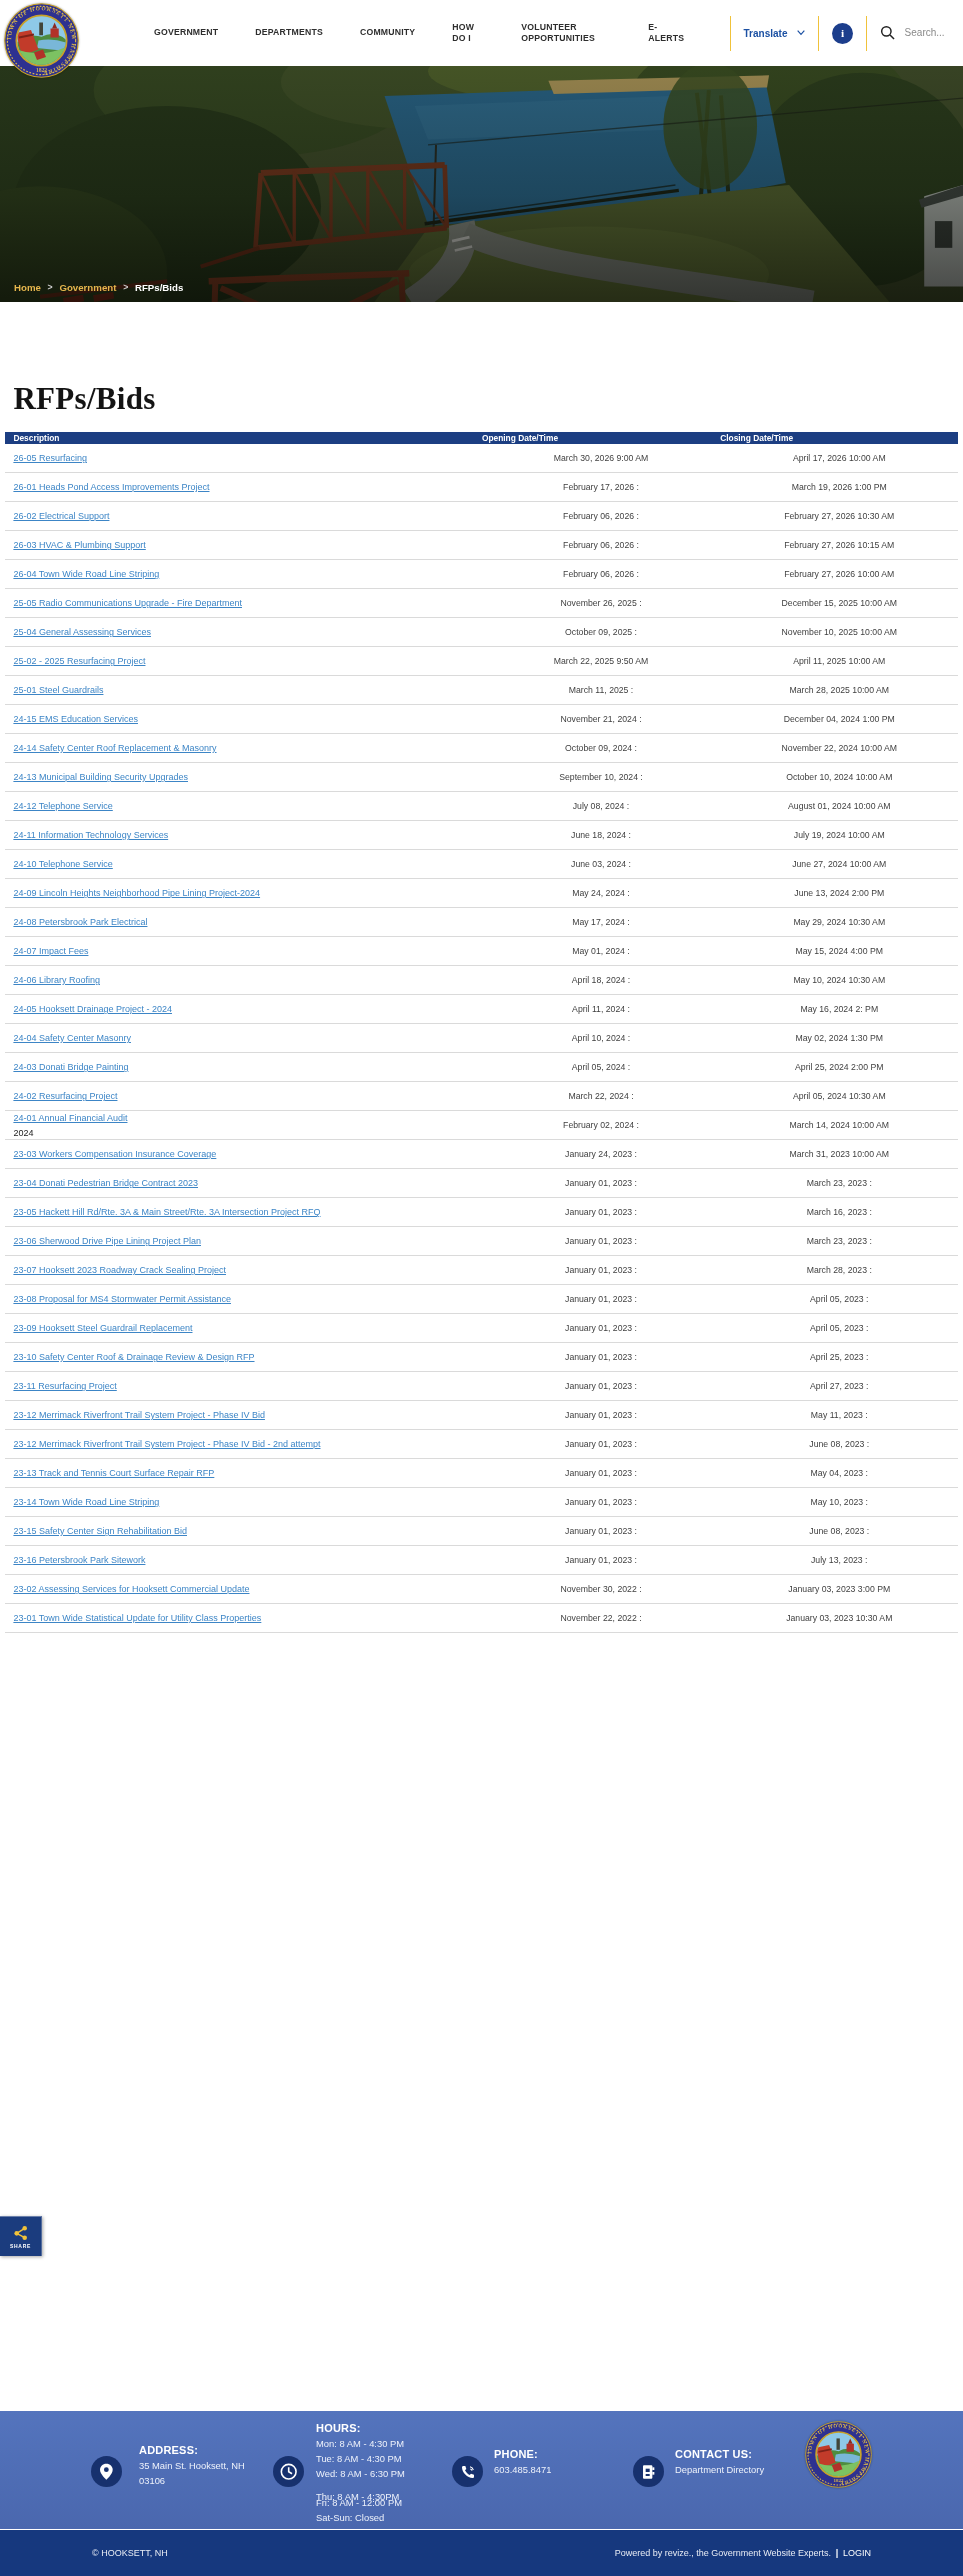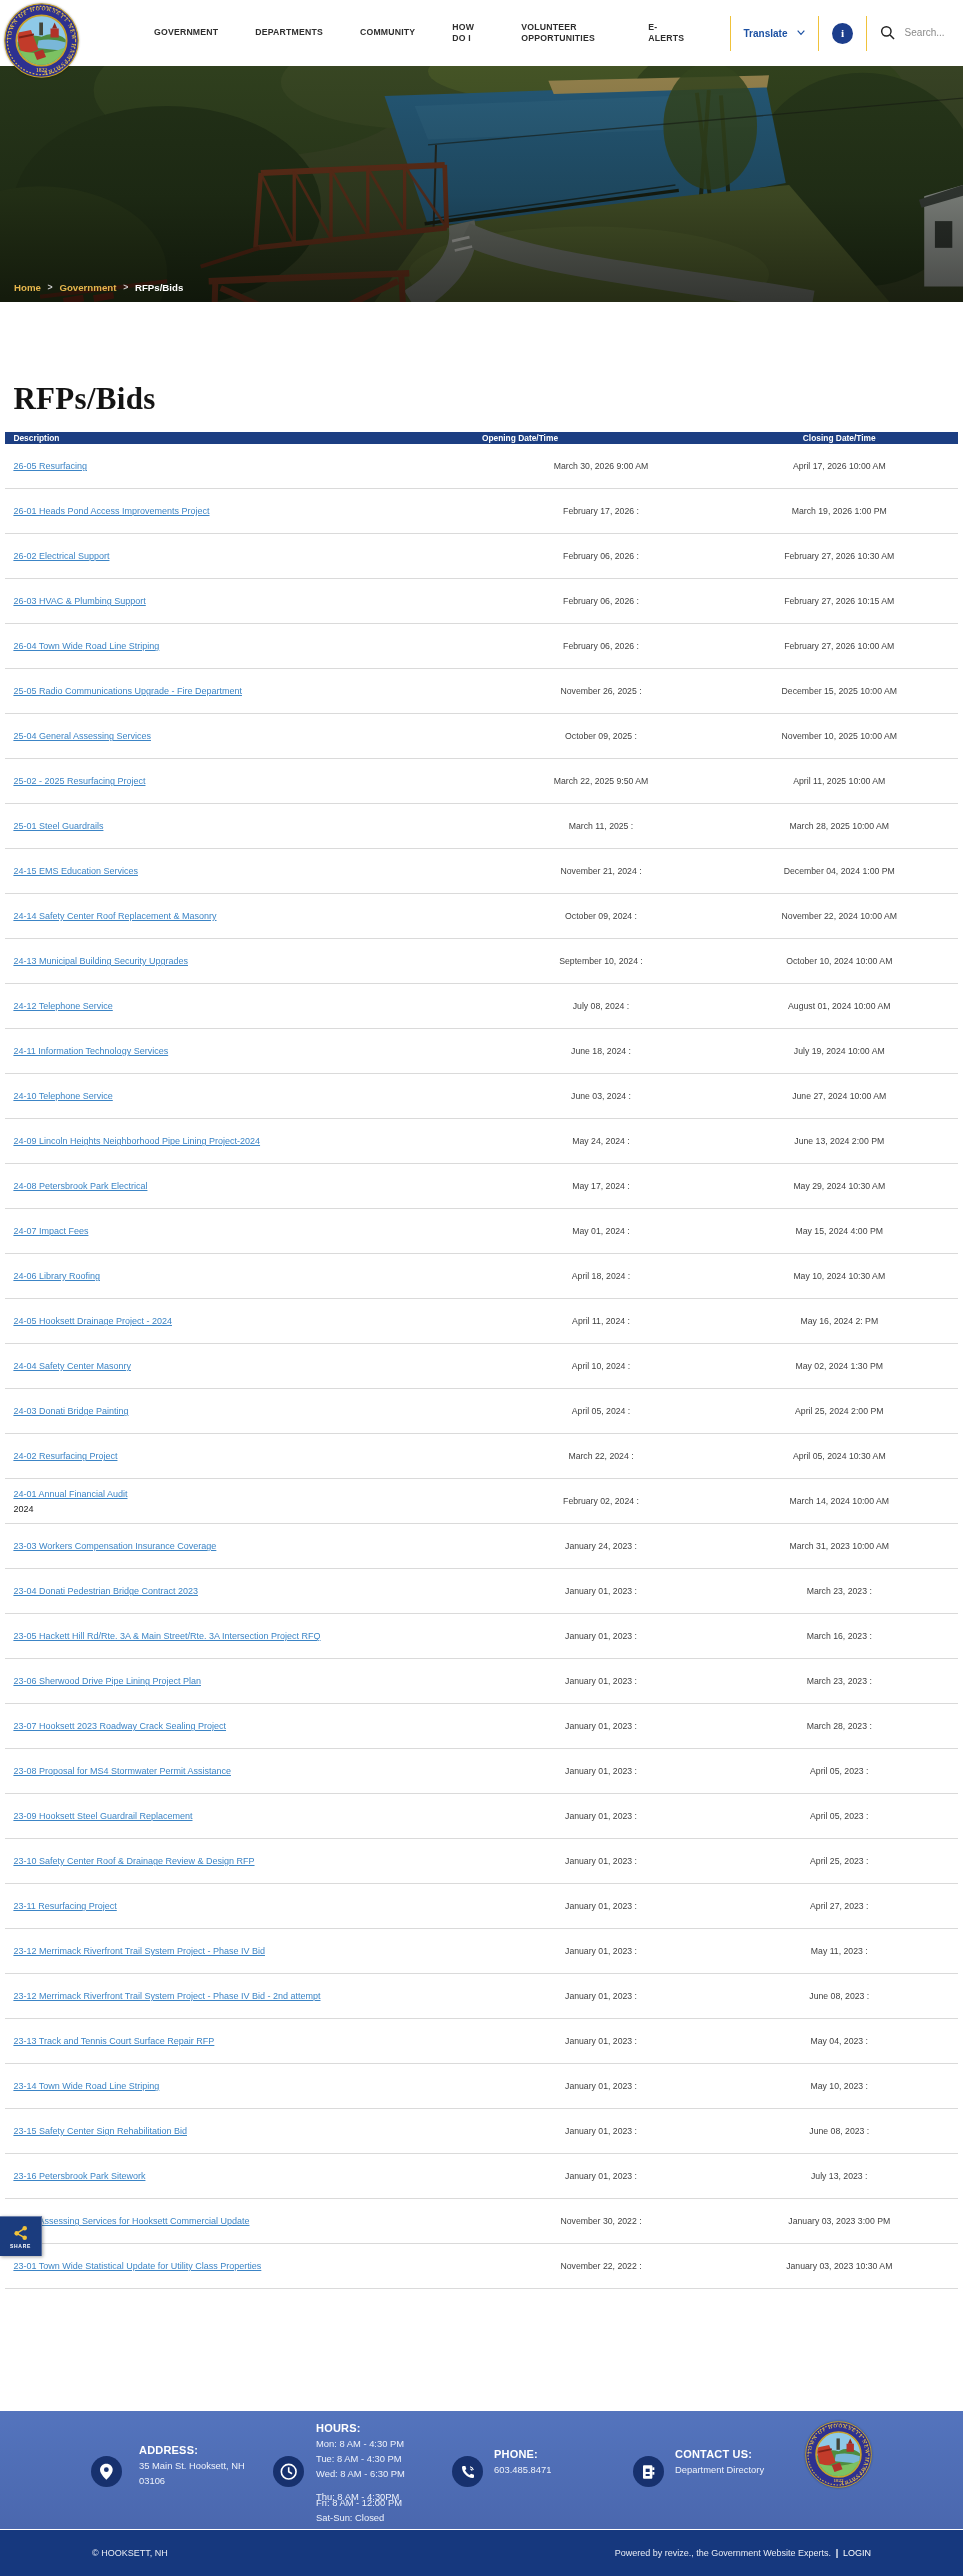--- a/index.html
+++ b/index.html
@@ -40,23 +40,23 @@
 
   
   #page-title{position:absolute;left:13.4px;top:360px;font-family:"Liberation Serif",serif;
               font-weight:700;font-size:31px;color:#141414;letter-spacing:0.3px;}
 
   
   #thead{position:absolute;top:432px;left:5.4px;width:953px;height:12px;background:#1c3e82;
          display:flex;align-items:center;color:#fff;font-size:8.4px;font-weight:700;}
   .h-desc{width:50%;padding-left:8px;box-sizing:border-box;}
   .h-open{width:25%;text-align:left;}
-  .h-close{width:25%;text-align:center;}
+  .h-close{width:25%;text-align:left;}
   #tbody{position:absolute;top:444px;left:5.4px;width:953px;}
-  .trow{display:flex;align-items:center;height:45px;border-bottom:0.7px solid #dadada;box-sizing:border-box;}
+  .trow{display:flex;align-items:center;height:29px;border-bottom:0.7px solid #dadada;box-sizing:border-box;}
   .tcell{box-sizing:border-box;}
   .tdesc{width:50%;padding-left:8px;line-height:12.7px;}
   .topen,.tclose{width:25%;text-align:center;font-size:8.7px;color:#3f3f3f;}
   .rlink{color:#3c85c6;font-size:9px;text-decoration:underline;cursor:pointer;}
   .rsub{font-size:9px;color:#222;margin-top:2px;}
 
   
   #share-tab{position:absolute;left:0;top:2216px;width:41px;height:39px;background:#1b3c7e;
              border-top:0.7px solid rgba(255,255,255,.35);border-right:0.7px solid rgba(255,255,255,.25);
              box-shadow:1.3px 1.3px 3.3px rgba(0,0,0,.35);display:flex;flex-direction:column;

